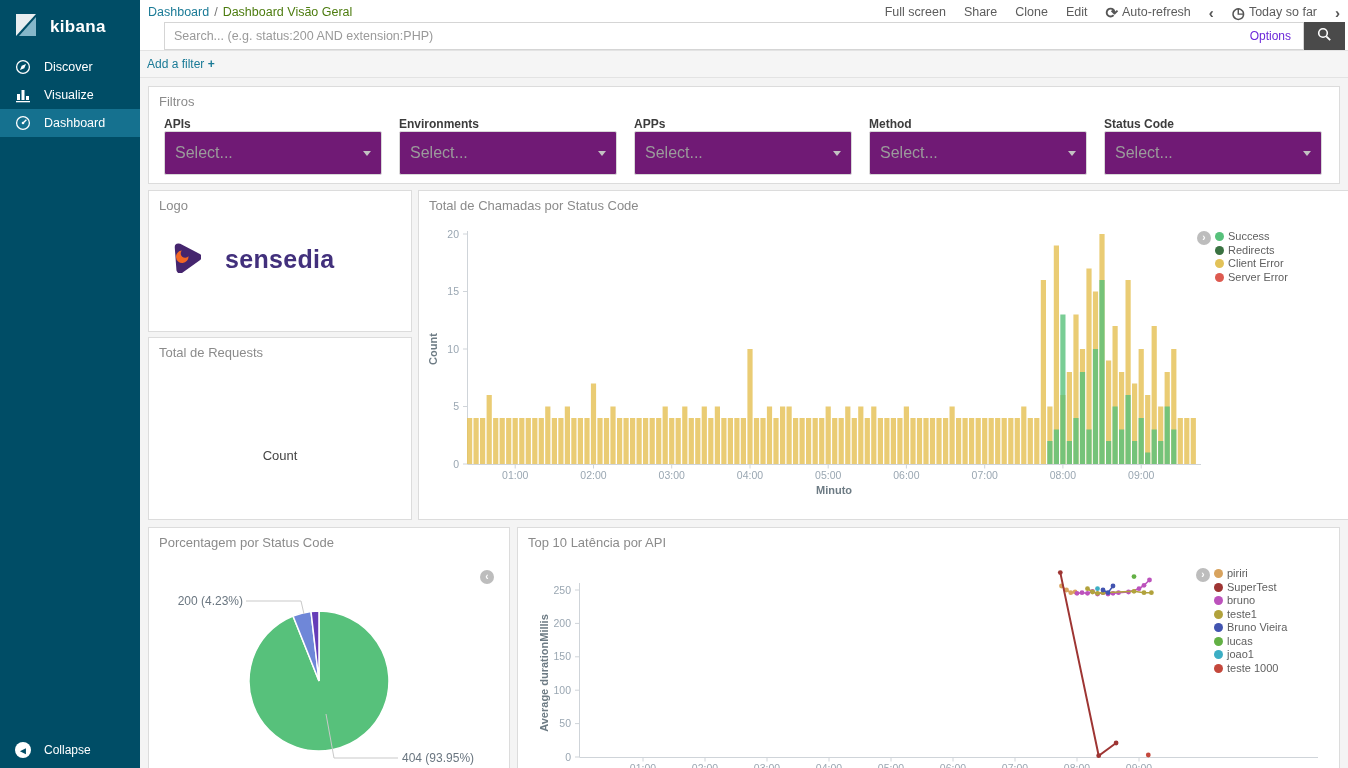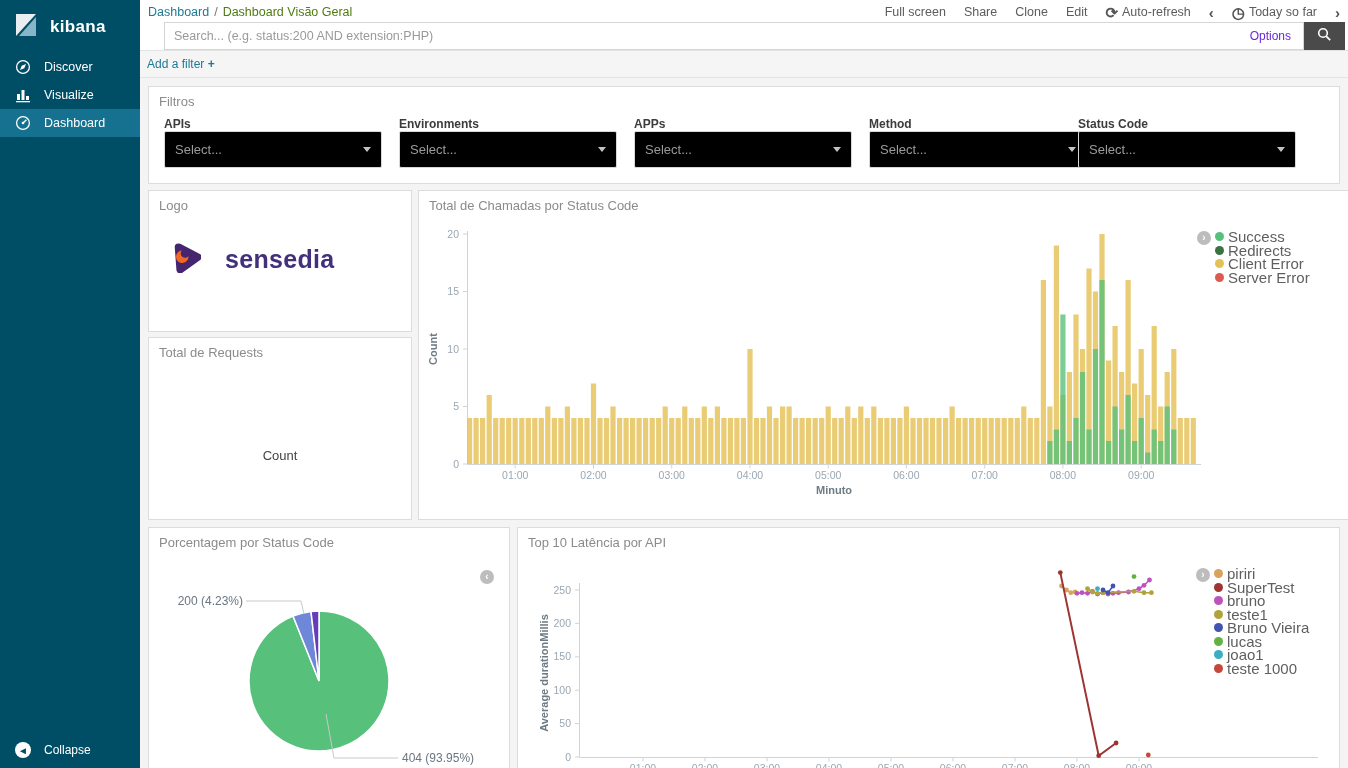--- a/index.html
+++ b/index.html
@@ -44,22 +44,22 @@
   .add-filter b { font-weight:bold; }
 
   
   .content { position:relative; height:690px; overflow:hidden; background:#f4f4f4; }
   .panel { position:absolute; background:#fff; border:1px solid #dcdcdc; }
   .panel-title { position:absolute; left:10px; top:7px; color:#8b8b8b; font-size:13px; }
 
   .p-filtros { left:8px; top:8px; width:1192px; height:98px; }
   .f-col { position:absolute; top:30px; width:218px; }
   .f-label { font-size:12px; font-weight:bold; color:#3c3c3c; margin-bottom:0; }
-  .sel { height:37px; background:#000000; border:1px solid #d8d8d8; border-radius:2px;
-    display:flex; align-items:center; padding:0 10px; color:#9b9b9b; font-size:13px; cursor:pointer; }
+  .sel { height:44px; background:#701a75; border:1px solid #d8d8d8; border-radius:2px;
+    display:flex; align-items:center; padding:0 10px; color:#9b9b9b; font-size:16px; cursor:pointer; }
   .sel-arrow { margin-left:auto; width:0; height:0; border-left:4px solid transparent;
     border-right:4px solid transparent; border-top:5px solid #c2c2c2; }
 
   .p-logo { left:8px; top:112px; width:264px; height:142px; }
   .sensedia { position:absolute; left:22px; top:52px; display:flex; align-items:center; gap:24px; }
   .sensedia-word { font-size:25px; font-weight:bold; color:#42307c; letter-spacing:.3px; }
 
   .p-requests { left:8px; top:259px; width:264px; height:183px; }
   .metric-val { position:absolute; top:52px; width:100%; text-align:center; font-size:48px;
     font-weight:bold; color:#3f3f3f; letter-spacing:-1px; }
@@ -68,21 +68,21 @@
   .p-calls { left:278px; top:112px; width:1090px; height:330px; }
   .p-pie { left:8px; top:449px; width:362px; height:312px; }
   .p-latency { left:377px; top:449px; width:823px; height:312px; }
 
   .chart-host { position:absolute; inset:0; }
   svg text.tick { font-size:10.5px; fill:#9aa7b2; font-family:"Liberation Sans",sans-serif; }
   svg text.axlabel { font-size:11px; font-weight:bold; fill:#6d7b84; font-family:"Liberation Sans",sans-serif; }
   svg text.callout { font-size:12px; fill:#6a7680; font-family:"Liberation Sans",sans-serif; }
   svg line.ax { stroke:#cfd4d9; stroke-width:1; }
 
-  .legend { position:absolute; font-size:15px; color:#5f5f5f; }
+  .legend { position:absolute; font-size:11px; color:#5f5f5f; }
   .lg-item { display:flex; align-items:center; gap:4px; line-height:13.5px; cursor:pointer; }
   .dot { width:9px; height:9px; border-radius:50%; flex:0 0 9px; }
   .lg-toggle { position:absolute; width:14px; height:14px; border-radius:50%; background:#bdbdbd;
     color:#fff; display:flex; align-items:center; justify-content:center; font-size:10px;
     font-weight:bold; cursor:pointer; line-height:1; }
 </style>
 </head>
 <body>
 
 <div class="sidebar">
@@ -202,21 +202,21 @@
             <span class="sel-arrow"></span>
           </div>
       </div>
       <div class="f-col" style="left:720px">
         <div class="f-label">Method</div>
         <div class="sel">
             <span>Select...</span>
             <span class="sel-arrow"></span>
           </div>
       </div>
-      <div class="f-col" style="left:929px">
+      <div class="f-col" style="left:955px">
         <div class="f-label">Status Code</div>
         <div class="sel">
             <span>Select...</span>
             <span class="sel-arrow"></span>
           </div>
       </div>
     </div>
 
     <div class="panel p-logo">
       <div class="panel-title">Logo</div>

